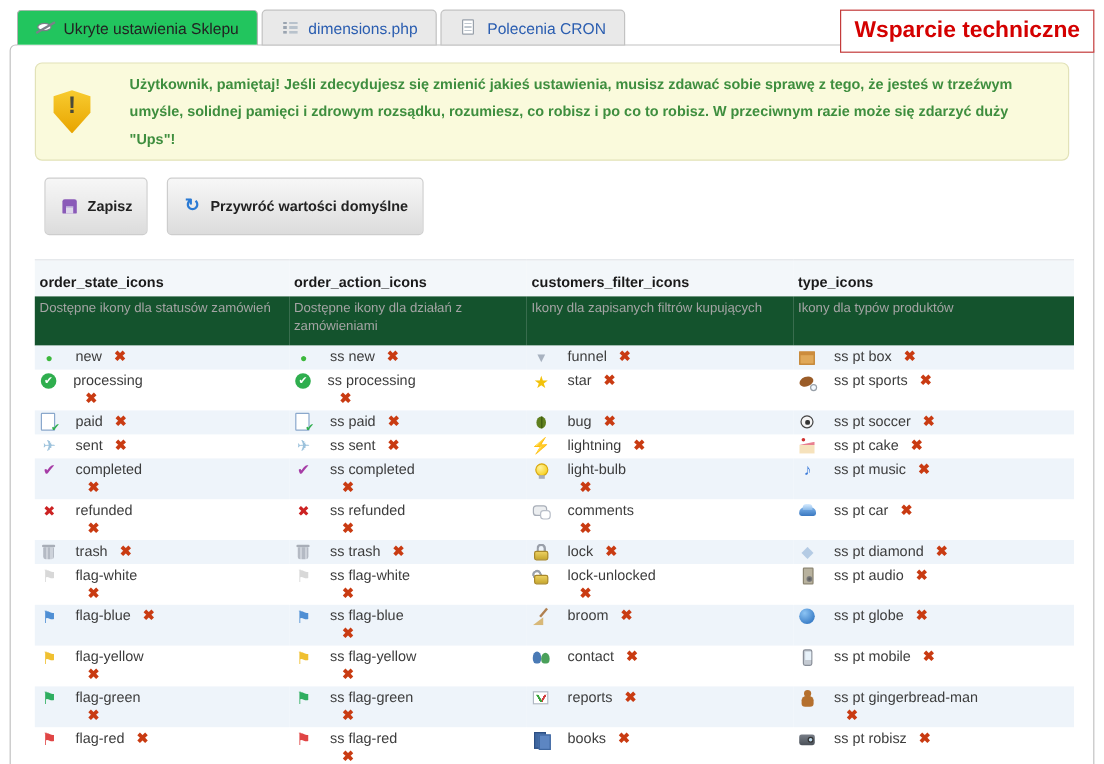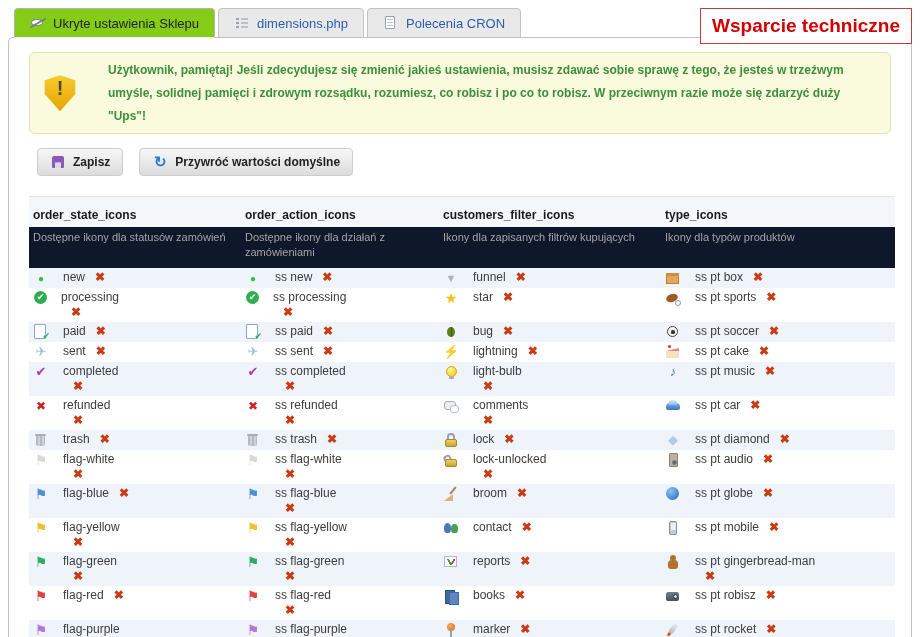--- a/index.html
+++ b/index.html
@@ -6,38 +6,38 @@
   body{
     width:920px;height:637px;overflow:hidden;background:#fff;
     font-family:"Liberation Sans",sans-serif;font-size:12px;color:#333;position:relative;
   }
   
   .topbar{position:relative;z-index:2;padding:8px 8px 0 8px;display:flex}
   .tabs{display:flex;gap:3px;align-items:flex-end;margin-left:6px}
   .tab{display:flex;align-items:center;gap:7px;padding:6px 15px;background:#e9e9e9;
        border:1px solid #c2c2c2;border-radius:4px 4px 0 0;color:#2a5db0;font-size:13px;
        cursor:pointer;white-space:nowrap;margin-bottom:-1px}
-  .tab.active{background:#84cc16;color:#222;border-color:#b5b5b5;border-bottom-color:#fff}
+  .tab.active{background:#22c55e;color:#222;border-color:#b5b5b5;border-bottom-color:#fff}
   .support{position:absolute;right:8px;top:8px;border:1px solid #c43b3b;color:#d40000;
        font-weight:bold;font-size:19px;padding:6px 11px;background:#fff;cursor:pointer}
   
   .panel{margin:0 8px;background:#fff;border:1px solid #c2c2c2;border-radius:5px;height:660px}
   .warning{margin:14px 20px 0;display:flex;align-items:center;gap:32px;background:#fafadc;
        border:1px solid #e2e2b8;border-radius:6px;padding:6px 14px}
   .warning-text{color:#3e8e3e;font-weight:bold;font-size:12px;line-height:1.9}
   .subtabs{margin:14px 0 0 24px}
   .toolbar{margin:14px 0 0 28px;display:flex;gap:16px}
   .btn{display:flex;align-items:center;gap:7px;background:linear-gradient(#f7f7f7,#dcdcdc);
-       border:1px solid #cdcdcd;border-radius:4px;padding:5px 12px;font-weight:bold;font-size:12px;
+       border:1px solid #cdcdcd;border-radius:4px;padding:15px 12px;font-weight:bold;font-size:12px;
        color:#222;font-family:inherit;cursor:pointer}
   
   table{margin:20px 0 0 20px;border-collapse:collapse;table-layout:fixed;width:866px;font-size:12px}
   th{text-align:left;font-weight:bold;color:#1a1a1a;background:#f3f7fa;padding:11px 6px 5px 4px;
      border-top:1px solid #e0e4e8;font-size:12px}
-  tr.desc td{color:#a4a4a4;font-size:11px;padding:3px 8px 8px 4px;vertical-align:top;line-height:1.35;background:#0f172a}
+  tr.desc td{color:#a4a4a4;font-size:11px;padding:3px 8px 8px 4px;vertical-align:top;line-height:1.35;background:#14532d}
   tbody td{padding:2px 4px;vertical-align:top}
   tbody tr.stripe{background:#eef4fa}
   td .ic{margin-right:14px;vertical-align:top}
   .inner{display:inline-block;vertical-align:top;width:71px;line-height:15px}
   td:nth-child(4) .inner{width:116px}
   .lbl{display:inline-block;white-space:nowrap;color:#3c3c3c;line-height:15px}
   .del{display:inline-block;width:14px;margin-left:10px;line-height:15px;cursor:pointer}
   .del::before{content:"✖";color:#c93b12;font-size:12px;font-weight:bold}
   
   .ic{display:inline-block;width:16px;height:16px;line-height:16px;position:relative;

